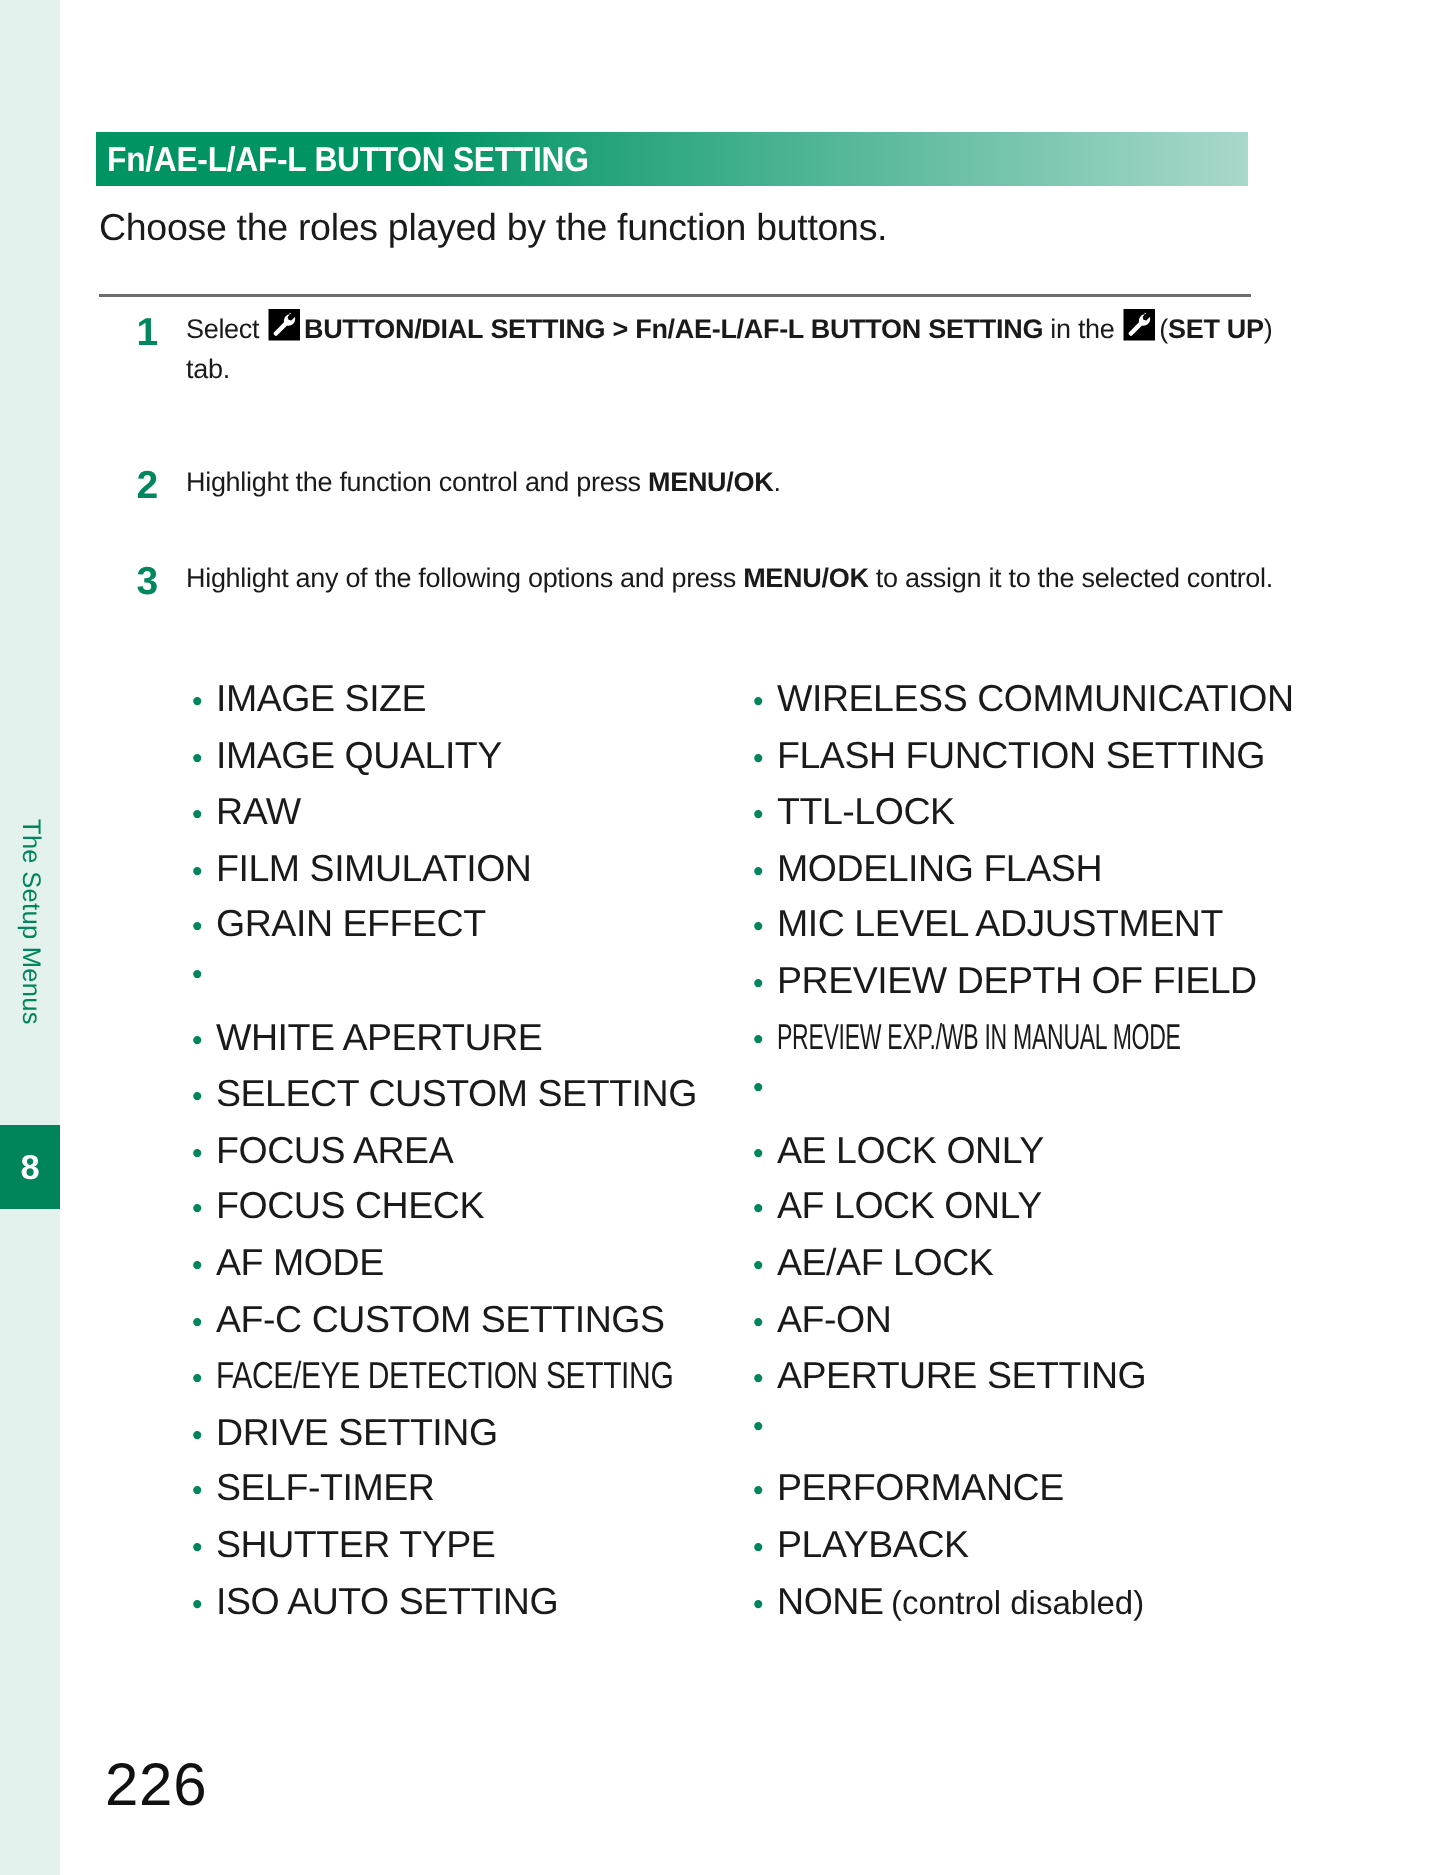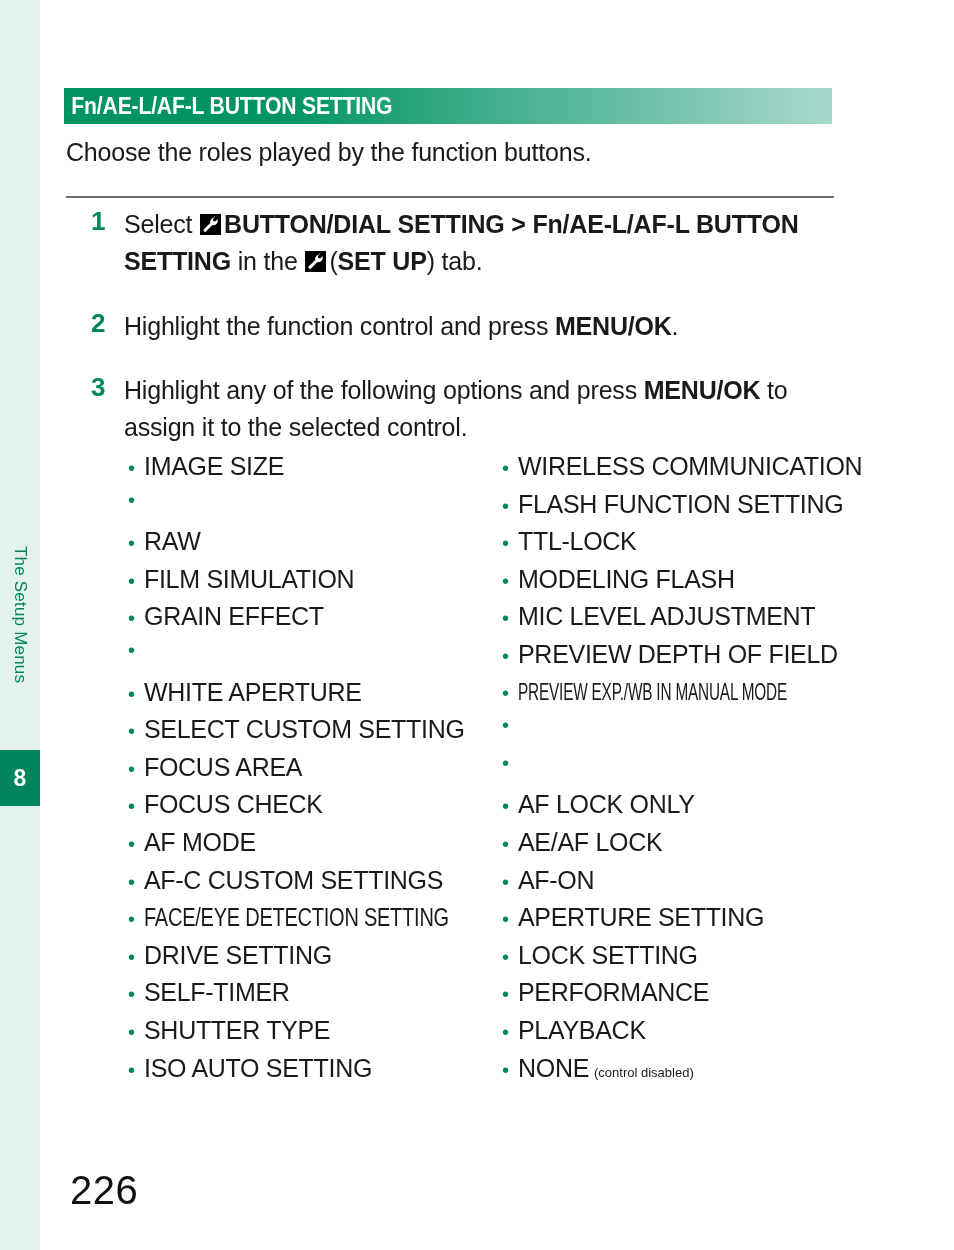--- a/index.html
+++ b/index.html
@@ -118,21 +118,21 @@
     top: 0;
     width: 22px;
     color: #00875e;
     font-size: 26px;
     font-weight: bold;
     text-align: left;
     line-height: 1.18;
   }
   .step-body {
     margin-left: 60px;
-    font-size: 25px;
+    font-size: 18px;
     line-height: 1.48;
     color: #1a1a1a;
     letter-spacing: -0.2px;
   }
   .step-body b { font-weight: bold; }
 
   #step-1 { top: 206px; }
   #step-2 { top: 308px; }
   #step-3 { top: 372px; }
 
@@ -172,21 +172,21 @@
   .opt-label {
     font-size: 25px;
     color: #1a1a1a;
     letter-spacing: -0.3px;
     display: inline-block;
     transform-origin: left center;
   }
   .opt-label.squeeze  { transform: scaleX(.80); }
   .opt-label.squeeze2 { transform: scaleX(.64); font-size: 24px; }
   .opt-note {
-    font-size: 13px;
+    font-size: 22px;
     color: #1a1a1a;
     margin-left: 5px;
   }
 
   
   #page-number {
     position: absolute;
     left: 6px;
     top: 1168px;
     font-size: 40px;
@@ -251,20 +251,21 @@
     </div>
   </div>
 
   <div class="opt-col" id="col-left">
       <div class="opt-item">
         <span class="opt-bullet">•</span>
         <span><span class="opt-label">IMAGE SIZE</span></span>
       </div>
       <div class="opt-item">
         <span class="opt-bullet">•</span>
+        <span><span class="opt-label">IMAGE QUALITY</span></span>
       </div>
       <div class="opt-item">
         <span class="opt-bullet">•</span>
         <span><span class="opt-label">RAW</span></span>
       </div>
       <div class="opt-item">
         <span class="opt-bullet">•</span>
         <span><span class="opt-label">FILM SIMULATION</span></span>
       </div>
       <div class="opt-item">
@@ -346,40 +347,40 @@
       </div>
       <div class="opt-item">
         <span class="opt-bullet">•</span>
         <span><span class="opt-label squeeze2">PREVIEW EXP./WB IN MANUAL MODE</span></span>
       </div>
       <div class="opt-item">
         <span class="opt-bullet">•</span>
       </div>
       <div class="opt-item">
         <span class="opt-bullet">•</span>
+        <span><span class="opt-label">AE LOCK ONLY</span></span>
       </div>
       <div class="opt-item">
         <span class="opt-bullet">•</span>
         <span><span class="opt-label">AF LOCK ONLY</span></span>
       </div>
       <div class="opt-item">
         <span class="opt-bullet">•</span>
         <span><span class="opt-label">AE/AF LOCK</span></span>
       </div>
       <div class="opt-item">
         <span class="opt-bullet">•</span>
         <span><span class="opt-label">AF-ON</span></span>
       </div>
       <div class="opt-item">
         <span class="opt-bullet">•</span>
         <span><span class="opt-label">APERTURE SETTING</span></span>
       </div>
       <div class="opt-item">
         <span class="opt-bullet">•</span>
-        <span><span class="opt-label">LOCK SETTING</span></span>
       </div>
       <div class="opt-item">
         <span class="opt-bullet">•</span>
         <span><span class="opt-label">PERFORMANCE</span></span>
       </div>
       <div class="opt-item">
         <span class="opt-bullet">•</span>
         <span><span class="opt-label">PLAYBACK</span></span>
       </div>
       <div class="opt-item">

